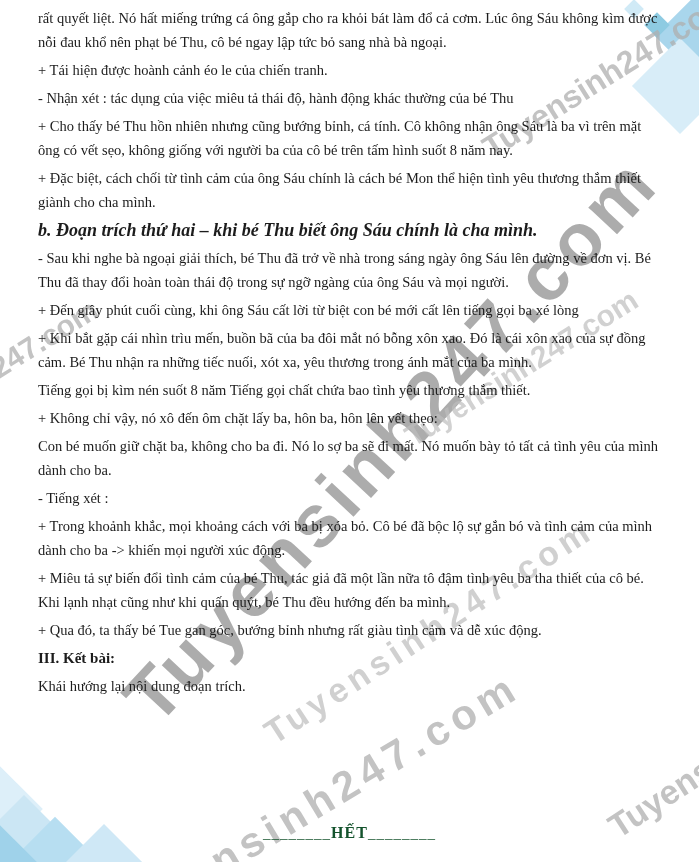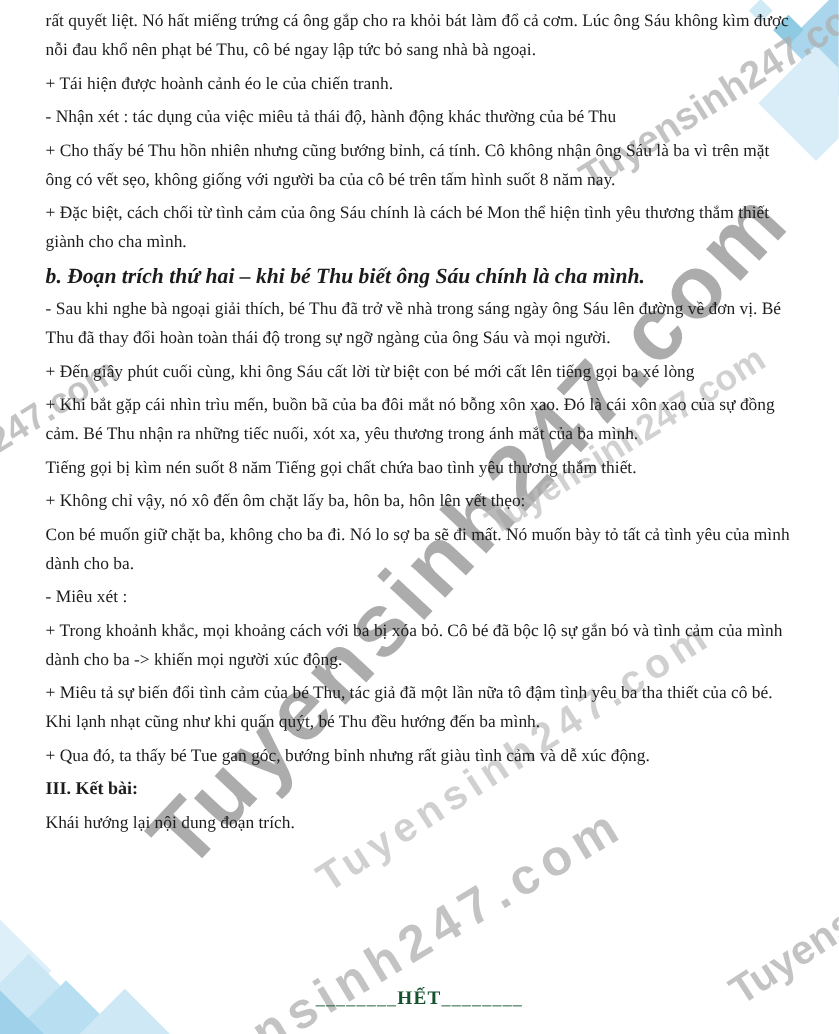--- a/index.html
+++ b/index.html
@@ -108,21 +108,21 @@
       <p class="para normal">- Nhận xét : tác dụng của việc miêu tả thái độ, hành động khác thường của bé Thu</p>
       <p class="para normal">+ Cho thấy bé Thu hồn nhiên nhưng cũng bướng bỉnh, cá tính. Cô không nhận ông Sáu là ba vì trên mặt ông có vết sẹo, không giống với người ba của cô bé trên tấm hình suốt 8 năm nay.</p>
       <p class="para normal">+ Đặc biệt, cách chối từ tình cảm của ông Sáu chính là cách bé Mon thể hiện tình yêu thương thắm thiết giành cho cha mình.</p>
       <p class="para bold-italic">b. Đoạn trích thứ hai – khi bé Thu biết ông Sáu chính là cha mình.</p>
       <p class="para normal">- Sau khi nghe bà ngoại giải thích, bé Thu đã trở về nhà trong sáng ngày ông Sáu lên đường về đơn vị. Bé Thu đã thay đổi hoàn toàn thái độ trong sự ngỡ ngàng của ông Sáu và mọi người.</p>
       <p class="para normal">+ Đến giây phút cuối cùng, khi ông Sáu cất lời từ biệt con bé mới cất lên tiếng gọi ba xé lòng</p>
       <p class="para normal">+ Khi bắt gặp cái nhìn trìu mến, buồn bã của ba đôi mắt nó bỗng xôn xao. Đó là cái xôn xao của sự đồng cảm. Bé Thu nhận ra những tiếc nuối, xót xa, yêu thương trong ánh mắt của ba mình.</p>
       <p class="para normal">Tiếng gọi bị kìm nén suốt 8 năm Tiếng gọi chất chứa bao tình yêu thương thắm thiết.</p>
       <p class="para normal">+ Không chỉ vậy, nó xô đến ôm chặt lấy ba, hôn ba, hôn lên vết thẹo:</p>
       <p class="para normal">Con bé muốn giữ chặt ba, không cho ba đi. Nó lo sợ ba sẽ đi mất. Nó muốn bày tỏ tất cả tình yêu của mình dành cho ba.</p>
-      <p class="para normal">- Miêu xét :</p>
+      <p class="para normal">- Tiếng xét :</p>
       <p class="para normal">+ Trong khoảnh khắc, mọi khoảng cách với ba bị xóa bỏ. Cô bé đã bộc lộ sự gắn bó và tình cảm của mình dành cho ba -&gt; khiến mọi người xúc động.</p>
       <p class="para normal">+ Miêu tả sự biến đổi tình cảm của bé Thu, tác giả đã một lần nữa tô đậm tình yêu ba tha thiết của cô bé. Khi lạnh nhạt cũng như khi quấn quýt, bé Thu đều hướng đến ba mình.</p>
       <p class="para normal">+ Qua đó, ta thấy bé Tue gan góc, bướng bỉnh nhưng rất giàu tình cảm và dễ xúc động.</p>
       <p class="para bold">III. Kết bài:</p>
       <p class="para normal">Khái hướng lại nội dung đoạn trích.</p>
     </main>
 
   <div class="footer">
     <span>________</span><span class="het">HẾT</span><span>________</span>
   </div>

